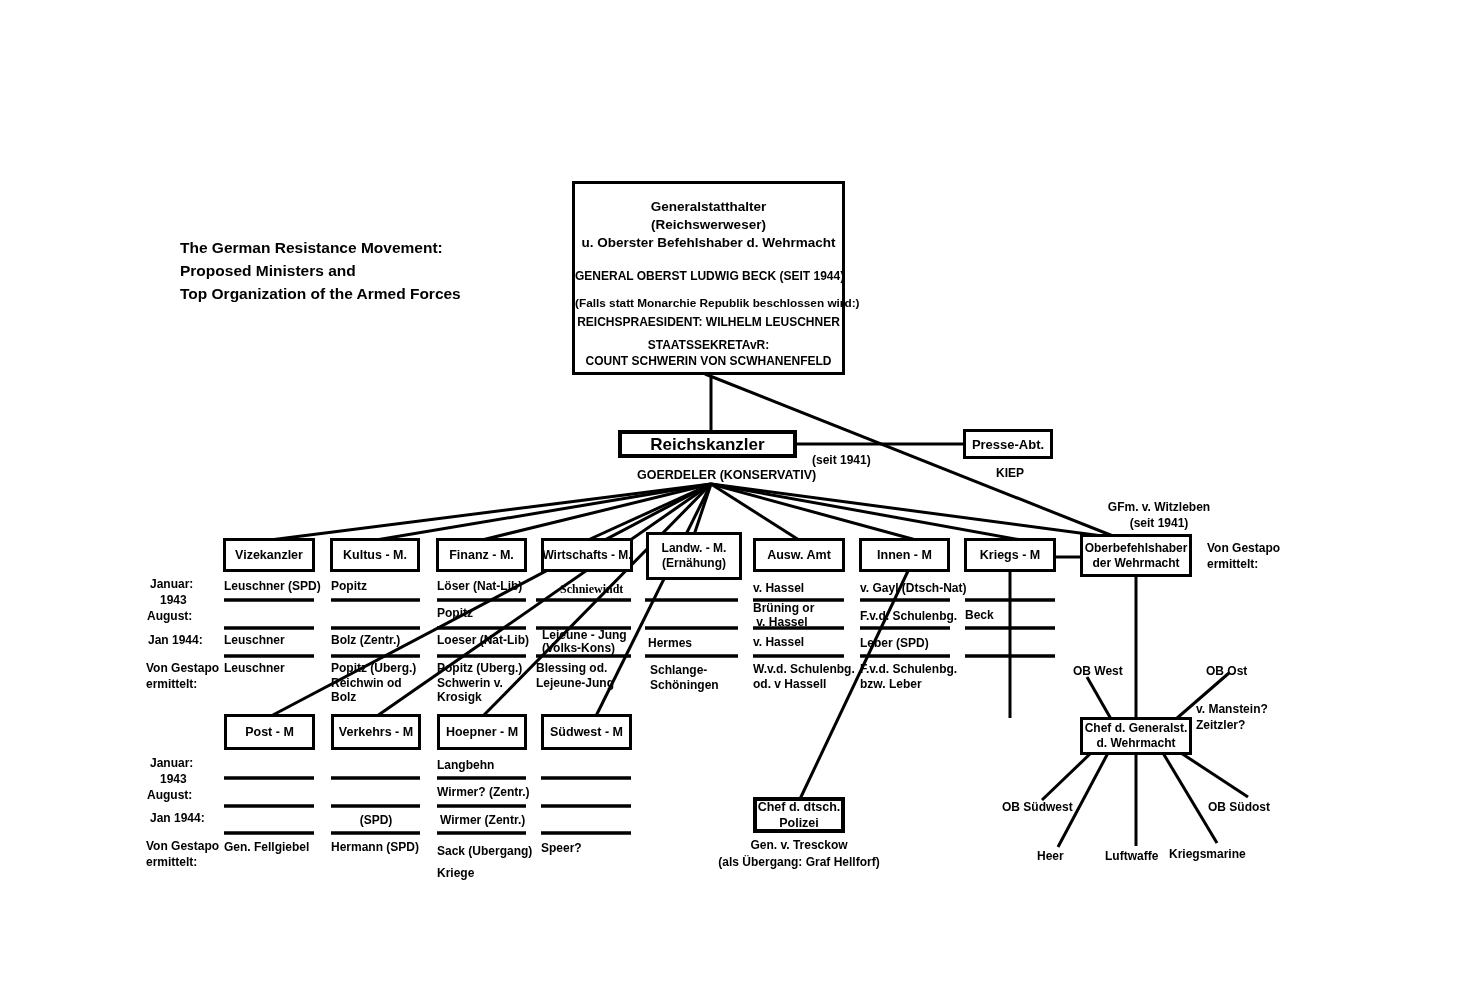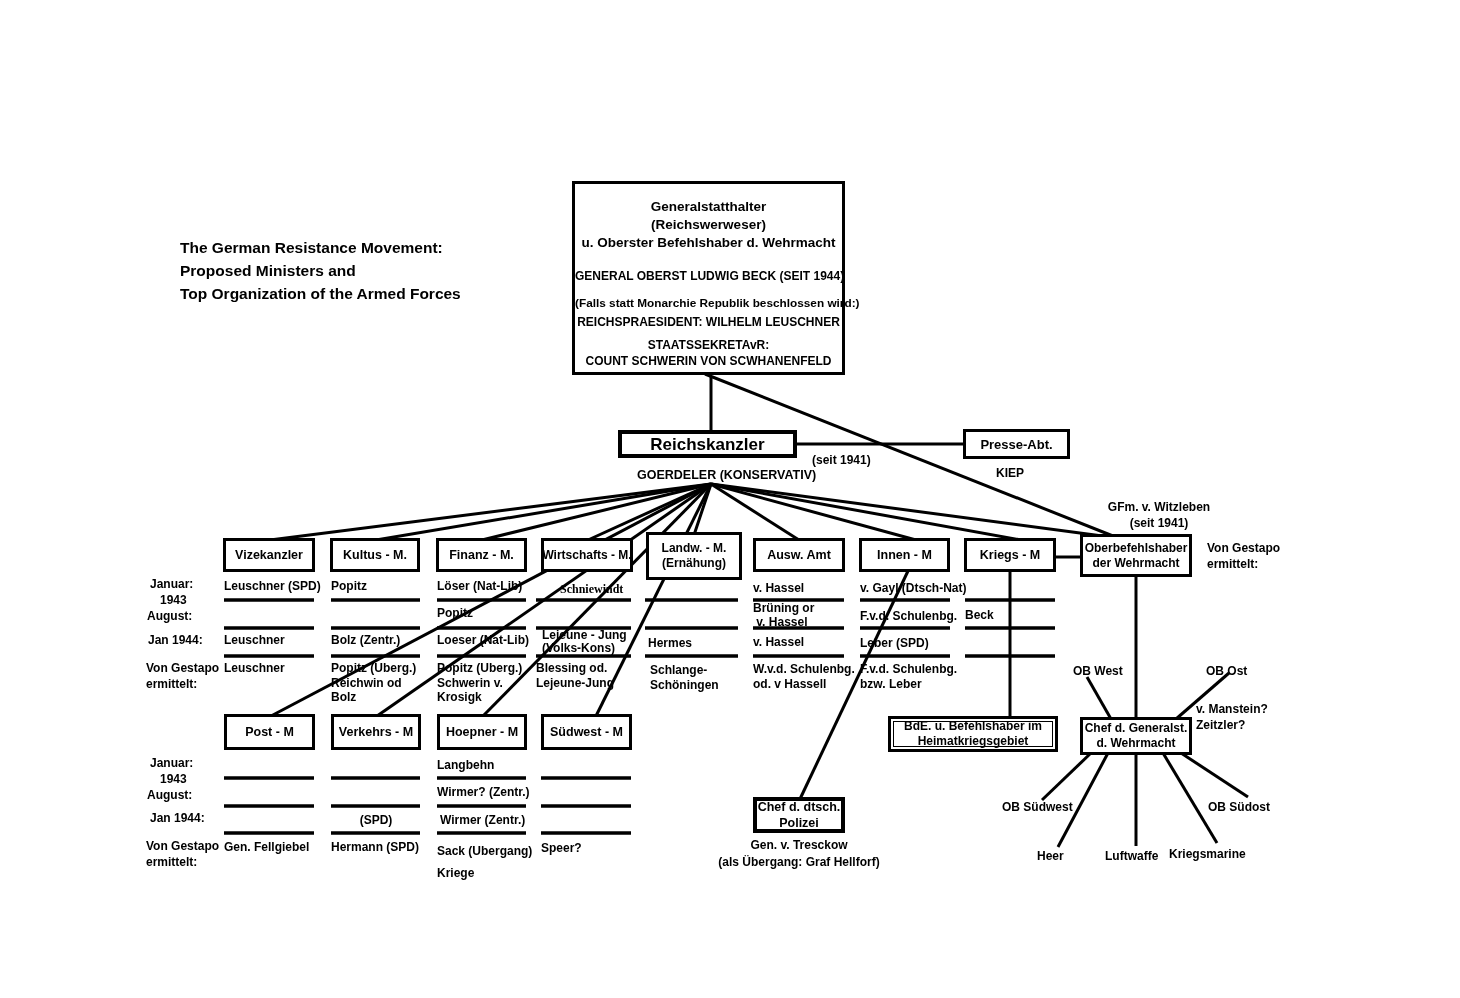--- a/index.html
+++ b/index.html
@@ -125,21 +125,21 @@
     <div class="headline" style="top:85px;font-size:12px;">GENERAL OBERST LUDWIG BECK (SEIT 1944)</div>
     <div class="headline" style="top:112px;font-size:11.8px;">(Falls statt Monarchie Republik beschlossen wird:)</div>
     <div class="headline" style="top:131px;font-size:12px;">REICHSPRAESIDENT: WILHELM LEUSCHNER</div>
     <div class="headline" style="top:154px;font-size:12px;">STAATSSEKRETAvR:</div>
     <div class="headline" style="top:170px;font-size:12px;">COUNT SCHWERIN VON SCWHANENFELD</div>
   </div>
 
   <div class="box thick" style="left:618px;top:430px;width:179px;height:28px;font-size:17px;">Reichskanzler</div>
   <div class="freelab" style="left:812px;top:452px;">(seit 1941)</div>
   <div class="freelab" style="left:637px;top:467px;font-size:12.5px;">GOERDELER (KONSERVATIV)</div>
-  <div class="box" style="left:963px;top:429px;width:107px;height:30px;font-size:13px;">Presse-Abt.</div>
+  <div class="box" style="left:963px;top:429px;width:90px;height:30px;font-size:13px;">Presse-Abt.</div>
   <div class="freelab" style="left:963px;top:465px;width:94px;text-align:center;">KIEP</div>
 
   <div class="freelab" style="left:1100px;top:499px;width:118px;text-align:center;">GFm. v. Witzleben
 (seit 1941)</div>
   <div class="freelab" style="left:1207px;top:540px;">Von Gestapo
 ermittelt:</div>
 
   <div class="rlabel" style="left:150px;top:577px;">Januar:</div>
   <div class="rlabel" style="left:160px;top:593px;">1943</div>
   <div class="rlabel" style="left:147px;top:609px;">August:</div>
@@ -208,22 +208,20 @@
   <div class="rlabel" style="left:160px;top:772px;">1943</div>
   <div class="rlabel" style="left:147px;top:788px;">August:</div>
   <div class="rlabel" style="left:150px;top:811px;">Jan 1944:</div>
   <div class="rlabel" style="left:146px;top:839px;">Von Gestapo</div>
   <div class="rlabel" style="left:146px;top:855px;">ermittelt:</div>
 
   <div class="box" style="left:224px;top:714px;width:91px;height:36px;">Post - M</div>
   <div class="box" style="left:331px;top:714px;width:90px;height:36px;">Verkehrs - M</div>
   <div class="box" style="left:437px;top:714px;width:90px;height:36px;">Hoepner - M</div>
   <div class="box" style="left:541px;top:714px;width:91px;height:36px;">Südwest - M</div>
-  <div class="box dbl" style="left:888px;top:716px;width:170px;height:36px;font-size:12px;">BdE. u. Befehlshaber im
-Heimatkriegsgebiet</div>
   <div class="box" style="left:1080px;top:717px;width:112px;height:38px;font-size:12px;">Chef d. Generalst.
 d. Wehrmacht</div>
 
   <div class="cell" style="left:224px;top:840px;">Gen. Fellgiebel</div>
 
   <div class="cell" style="left:331px;top:813px;width:90px;text-align:center;">(SPD)</div>
   <div class="cell" style="left:331px;top:840px;">Hermann (SPD)</div>
 
   <div class="cell" style="left:437px;top:758px;">Langbehn</div>
   <div class="cell" style="left:437px;top:785px;">Wirmer? (Zentr.)</div>

